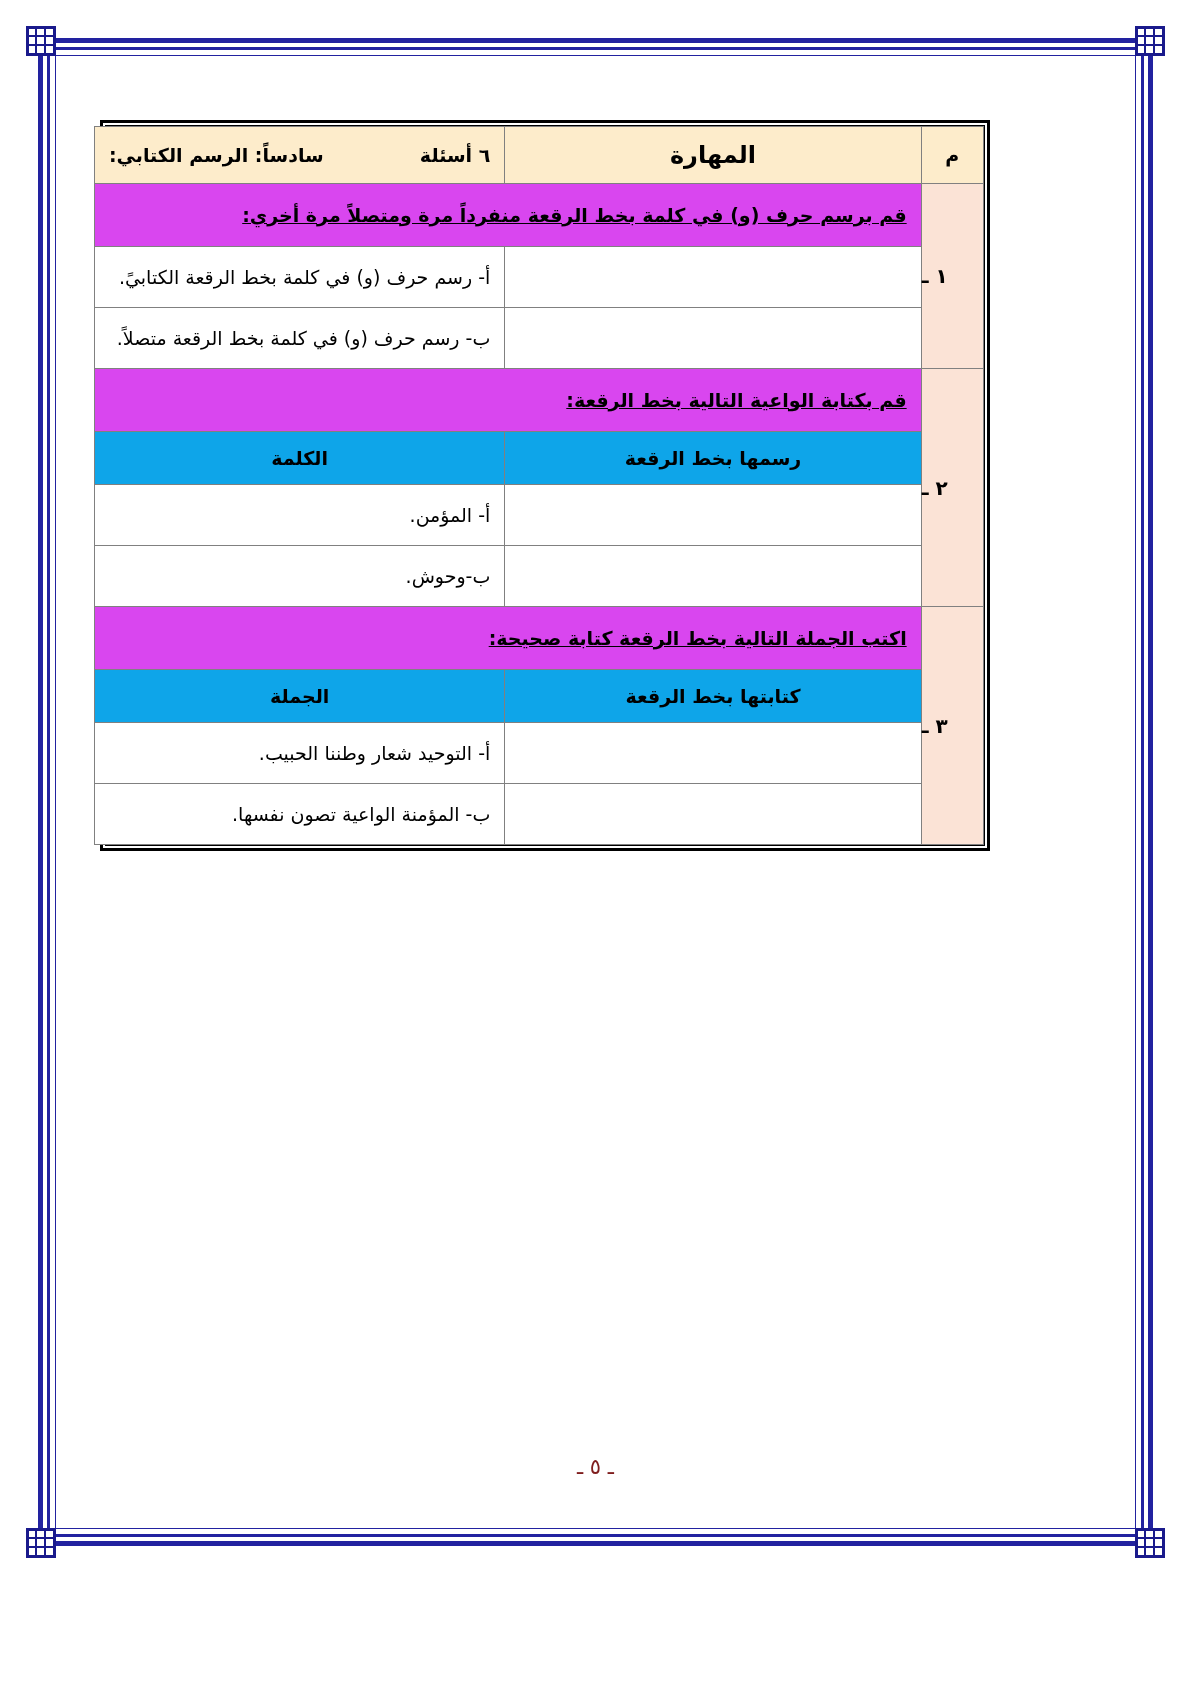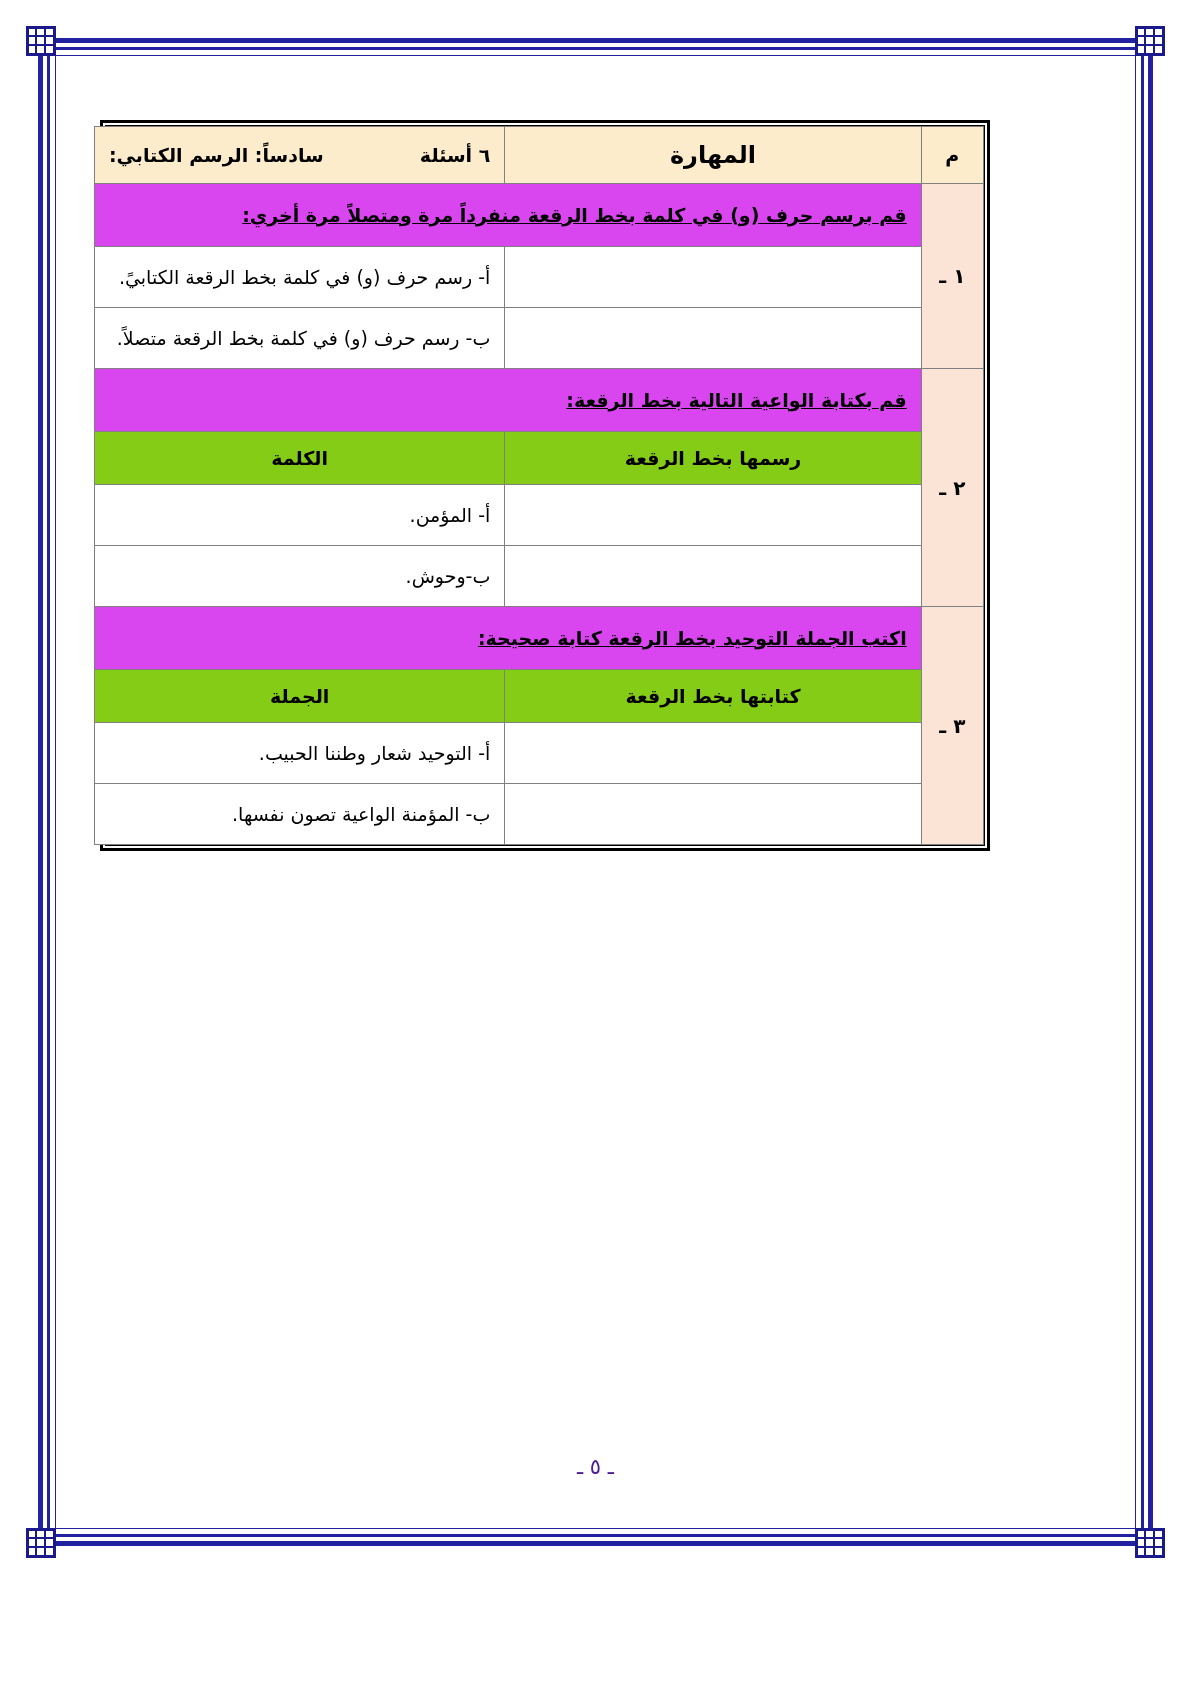--- a/index.html
+++ b/index.html
@@ -126,42 +126,42 @@
     color: #000;
   }
   .hdr-cell.m-col { font-size: 19px; }
   .hdr-skill  { font-size: 24px; }
   .hdr-sixth  { font-size: 19px; text-align: center; padding-right: 10px !important; }
   .hdr-count  { font-size: 19px; text-align: right; }
 
   
   .num-cell {
     background: #fbe3d6;
-    text-align: center;
+    text-align: left;
     font-weight: bold;
     font-size: 20px;
     color: #000;
   }
 
   
   .instr-cell {
     background: #d946ef;
     text-align: right;
     font-weight: bold;
     font-size: 19px;
     height: 54px;
     padding: 4px 14px 4px 8px !important;
     color: #000;
     line-height: 1.5;
     text-decoration: underline;
   }
 
   
   .subhdr-cell {
-    background: #84cc16;
+    background: #0ea5e9;
     text-align: center;
     font-weight: bold;
     font-size: 19px;
     height: 52px;
     color: #000;
   }
 
   
   .q-cell {
     background: #ffffff;
@@ -179,21 +179,21 @@
   }
 
   
   .page-number {
     position: absolute;
     left: 0;
     right: 0;
     top: 1455px;
     text-align: center;
     font-size: 21px;
-    color: #4c1d95;
+    color: #7f1d1d;
     font-family: "DejaVu Sans", "Liberation Sans", sans-serif;
     direction: rtl;
   }
 </style>
 </head>
 <body>
 
 <div class="page-frame">
   <div class="frame-outer"></div>
   <div class="frame-inner"></div>
@@ -276,21 +276,21 @@
         <td class="blank-cell"></td>
         <td class="q-cell">أ- المؤمن.</td>
       </tr>
       <tr>
         <td class="blank-cell"></td>
         <td class="q-cell">ب-وحوش.</td>
       </tr>
 
       <tr>
         <td class="num-cell" rowspan="4">٣ ـ</td>
-        <td class="instr-cell" colspan="2">اكتب الجملة التوحيد بخط الرقعة كتابة صحيحة:</td>
+        <td class="instr-cell" colspan="2">اكتب الجملة التالية بخط الرقعة كتابة صحيحة:</td>
       </tr>
       <tr>
         <td class="subhdr-cell">كتابتها بخط الرقعة</td>
         <td class="subhdr-cell">الجملة</td>
       </tr>
       <tr>
         <td class="blank-cell"></td>
         <td class="q-cell">أ- التوحيد شعار وطننا الحبيب.</td>
       </tr>
       <tr>

